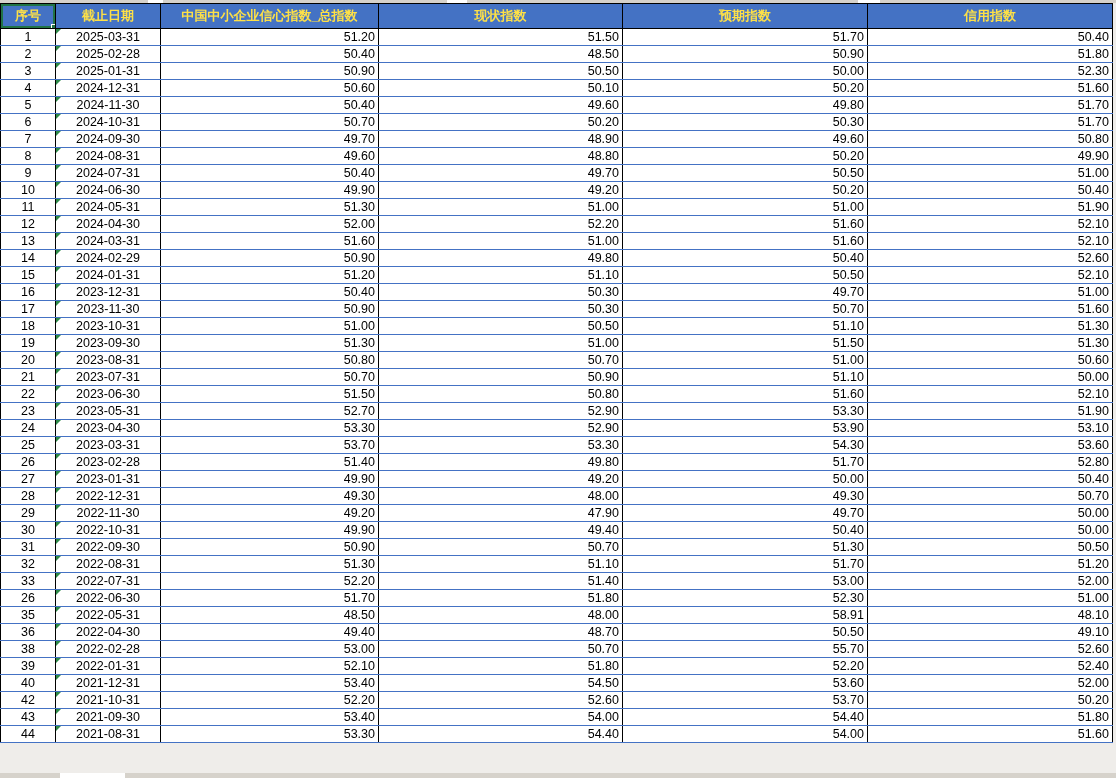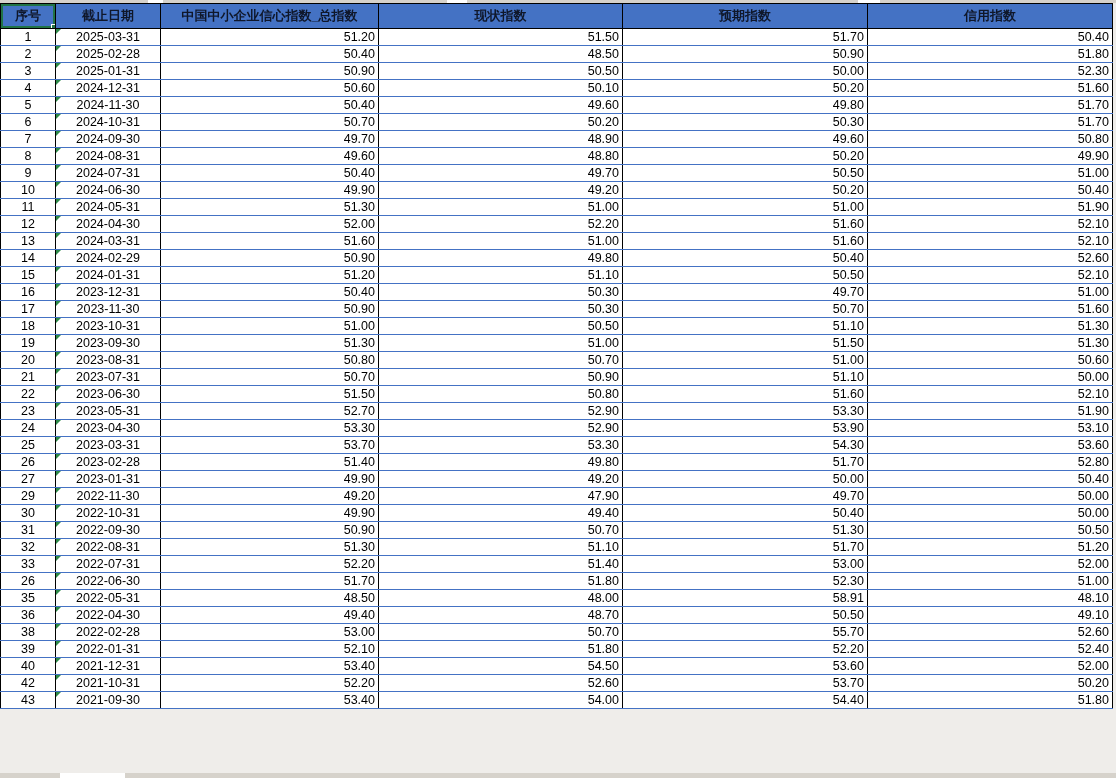--- a/index.html
+++ b/index.html
@@ -24,21 +24,21 @@
   }
   col.c1{width:55px;}
   col.c2{width:105px;}
   col.c3{width:218px;}
   col.c4{width:244px;}
   col.c5{width:245px;}
   col.c6{width:245px;}
 
   th{
     height:24px;
-    background:#4472C4;color:#0f172a;
+    background:#4472C4;color:#fde047;
     font-size:13px;font-weight:bold;text-align:center;
     border-left:1px solid #000;border-right:1px solid #000;
     border-top:1px solid #000;border-bottom:1px solid #000;
     padding:0;position:relative;
     white-space:nowrap;overflow:hidden;
   }
   td{
     height:16px;
     font-size:12.5px;color:#000;
     border-left:1px solid #000;border-right:1px solid #000;
@@ -306,20 +306,28 @@
       </tr>
       <tr>
         <td class="a-center">27</td>
         <td class="a-center">2023-01-31<span class="flag-icon"></span></td>
         <td class="a-right">49.90</td>
         <td class="a-right">49.20</td>
         <td class="a-right">50.00</td>
         <td class="a-right">50.40</td>
       </tr>
       <tr>
+        <td class="a-center">28</td>
+        <td class="a-center">2022-12-31<span class="flag-icon"></span></td>
+        <td class="a-right">49.30</td>
+        <td class="a-right">48.00</td>
+        <td class="a-right">49.30</td>
+        <td class="a-right">50.70</td>
+      </tr>
+      <tr>
         <td class="a-center">29</td>
         <td class="a-center">2022-11-30<span class="flag-icon"></span></td>
         <td class="a-right">49.20</td>
         <td class="a-right">47.90</td>
         <td class="a-right">49.70</td>
         <td class="a-right">50.00</td>
       </tr>
       <tr>
         <td class="a-center">30</td>
         <td class="a-center">2022-10-31<span class="flag-icon"></span></td>
@@ -409,18 +417,26 @@
         <td class="a-right">50.20</td>
       </tr>
       <tr>
         <td class="a-center">43</td>
         <td class="a-center">2021-09-30<span class="flag-icon"></span></td>
         <td class="a-right">53.40</td>
         <td class="a-right">54.00</td>
         <td class="a-right">54.40</td>
         <td class="a-right">51.80</td>
       </tr>
+      <tr>
+        <td class="a-center">44</td>
+        <td class="a-center">2021-08-31<span class="flag-icon"></span></td>
+        <td class="a-right">53.30</td>
+        <td class="a-right">54.40</td>
+        <td class="a-right">54.00</td>
+        <td class="a-right">51.60</td>
+      </tr>
     </tbody>
 </table>
 
 <div class="strip strip-bottom">
   <div class="strip-gap gap-b"></div>
 </div>
 
 </body></html>

